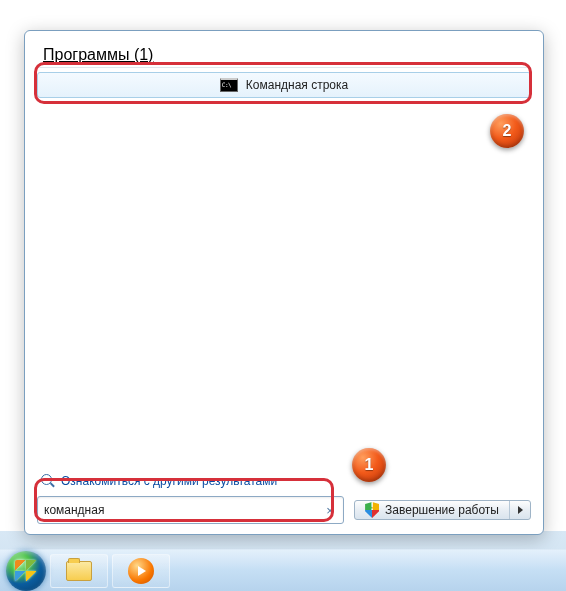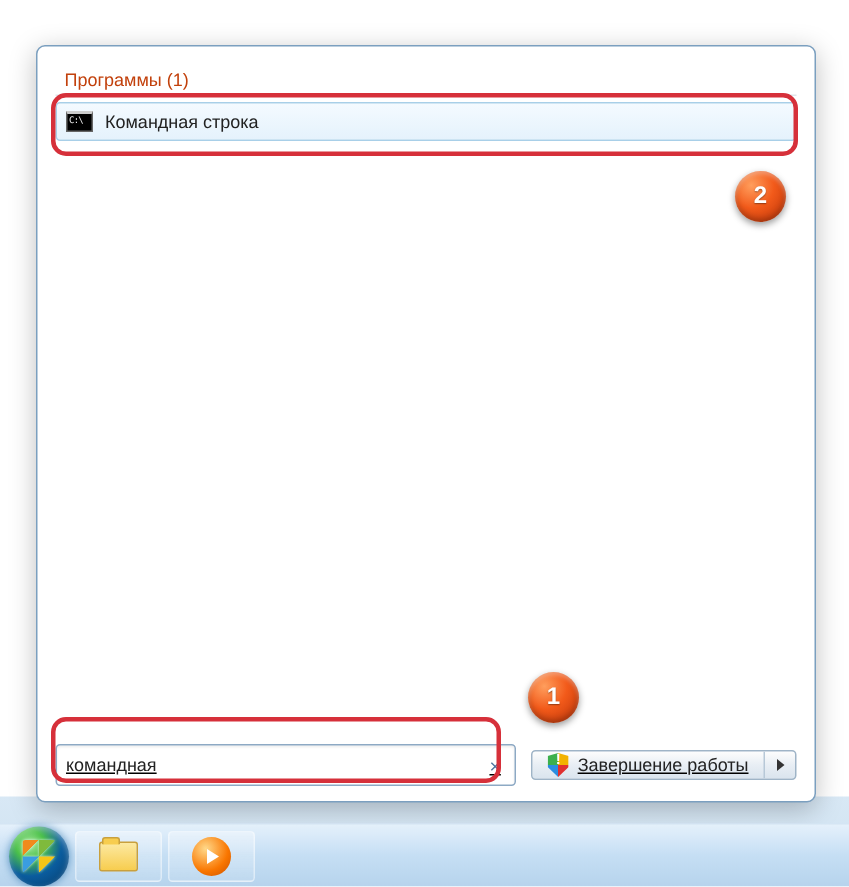--- a/index.html
+++ b/index.html
@@ -87,36 +87,38 @@
       left: 24px; top: 30px;
       width: 520px; height: 505px;
       background: #fff;
       border: 1px solid #7b9fbf;
       border-radius: 6px;
       box-shadow: 0 4px 18px rgba(0,0,0,0.25);
       padding: 12px 12px 10px 12px;
       display: flex; flex-direction: column;
     }
     .category-header {
-      color: #c2410c;
-      font-size: 12px;
+      color: #000000;
+      font-size: 16px;
       padding: 3px 6px;
       border-bottom: 1px solid #e0e6ec;
       margin-bottom: 4px;
+      text-decoration: underline;
     }
     .result-row {
       display: flex; align-items: center;
       gap: 8px;
       padding: 4px 6px;
       height: 26px;
       border: 1px solid #a8cfe8;
       border-radius: 3px;
       background: linear-gradient(180deg, #f4faff 0%, #e5f2fc 100%);
       cursor: pointer;
       position: relative;
+      justify-content: center;
     }
     .cmd-icon {
       width: 18px; height: 14px;
       background: #000;
       border: 1px solid #666;
       border-top: 2px solid #ccc;
       position: relative;
     }
     .cmd-icon::before {
       content: "C:\\";
@@ -140,21 +142,21 @@
       left: 0; top: 0;
     }
     .magnifier-icon::after {
       content: ""; position: absolute; width: 5px; height: 1.5px;
       background: #3b6ea5; transform: rotate(45deg);
       left: 9px; top: 10px;
     }
     .see-more-text { color: #0b4da2; }
 
     .bottom-row {
-      display: flex; align-items: center; gap: 10px; text-decoration: underline;
+      display: flex; align-items: center; gap: 10px;
     }
     .search-box {
       flex: 1;
       height: 28px;
       border: 1px solid #8da9c4;
       border-radius: 3px;
       background: #fff;
       display: flex; align-items: center;
       padding: 0 6px;
       box-shadow: inset 0 1px 2px rgba(0,0,0,0.08);
@@ -240,20 +242,24 @@
 
   <div class="category-header">Программы (1)</div>
 
   <div class="result-row">
     <span class="cmd-icon"></span>
     <span class="result-label">Командная строка</span>
   </div>
 
   <div class="spacer"></div>
 
+  <div class="see-more">
+    <span class="magnifier-icon"></span>
+    <span class="see-more-text">Ознакомиться с другими результатами</span>
+  </div>
 
   <div class="bottom-row">
     <div class="search-box">
       <input class="search-input" type="text" value="командная" style="">
       <span class="clear-x">×</span>
     </div>
     <div class="shutdown-group">
       <div class="shutdown-btn">
         <span class="shield-icon"></span>
         <span class="shutdown-label">Завершение работы</span>

